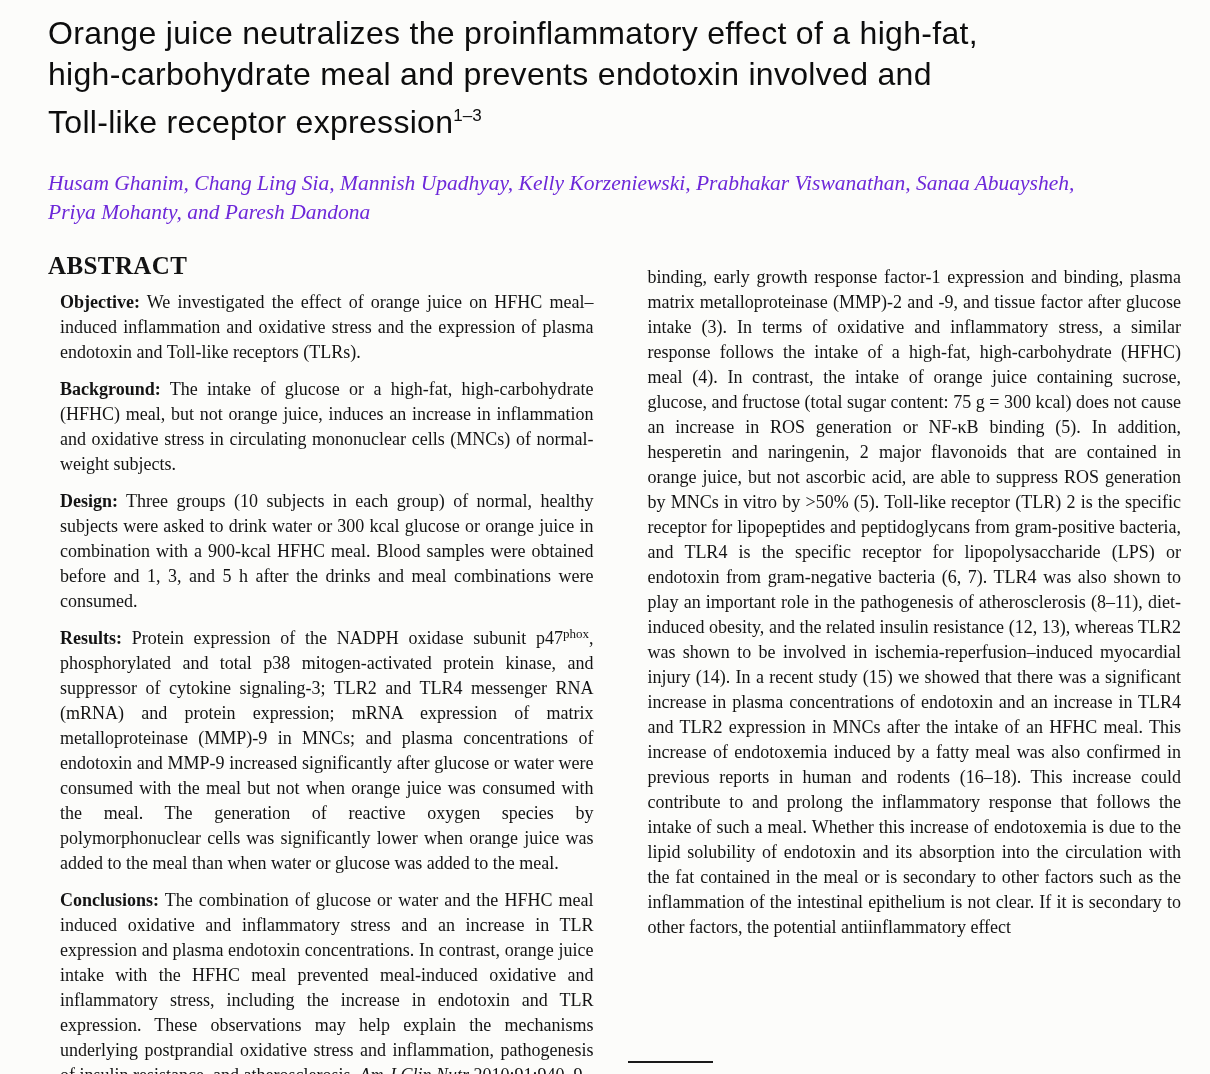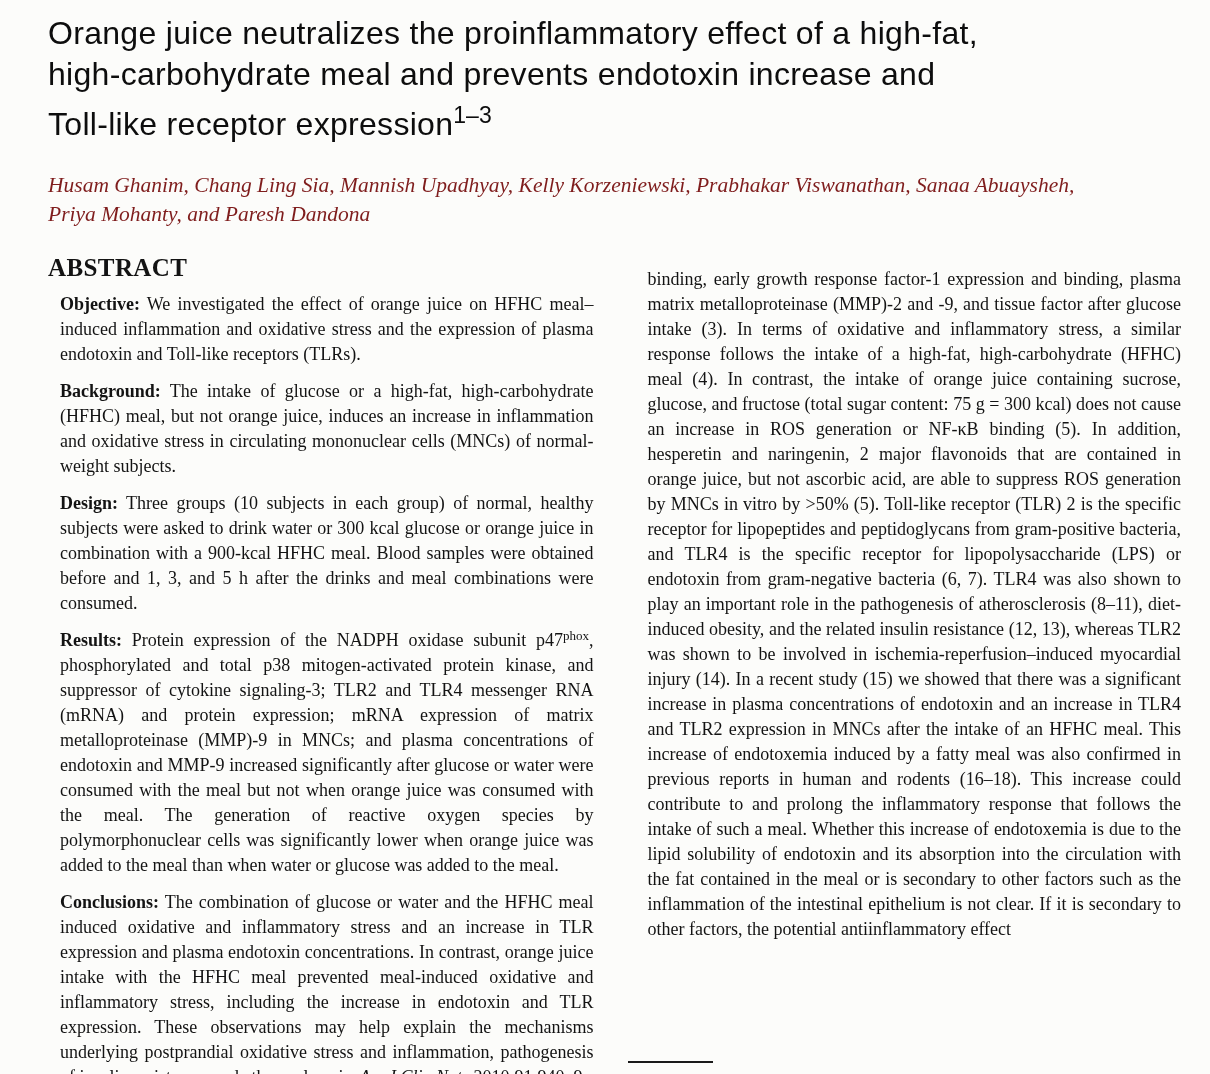--- a/index.html
+++ b/index.html
@@ -15,32 +15,32 @@
   .title {
     font-family: "Liberation Sans", sans-serif;
     font-weight: 400;
     font-size: 32px;
     line-height: 41px;
     letter-spacing: 0.3px;
     color: #0d0d0d;
   }
   .tline { display: block; }
   .title-sup {
-    font-size: 23px;
+    font-size: 17px;
     vertical-align: 12px;
     letter-spacing: 0;
   }
 
   .authors {
     margin-top: 26px;
     font-family: "Liberation Serif", serif;
     font-style: italic;
     font-size: 21.5px;
     line-height: 29px;
-    color: #7f1d1d;
+    color: #6d28d9;
     white-space: nowrap;
   }
 
   .columns {
     display: flex;
     gap: 30px;
     margin-top: 26px;
   }
   .col {
     width: 565px;
@@ -74,21 +74,21 @@
     background: #1a1a1a;
   }
 </style>
 </head>
 <body>
 
 <div class="page">
 
   <h1 class="title">
       <span class="tline">Orange juice neutralizes the proinflammatory effect of a high-fat,</span>
-      <span class="tline">high-carbohydrate meal and prevents endotoxin increase and</span>
+      <span class="tline">high-carbohydrate meal and prevents endotoxin involved and</span>
       <span class="tline"><span>Toll-like receptor expression</span><sup class="title-sup">1–3</sup></span>
     </h1>
 
   <div class="authors">
     <div>Husam Ghanim, Chang Ling Sia, Mannish Upadhyay, Kelly Korzeniewski, Prabhakar Viswanathan, Sanaa Abuaysheh,</div>
     <div>Priya Mohanty, and Paresh Dandona</div>
   </div>
 
   <div class="columns">
 

